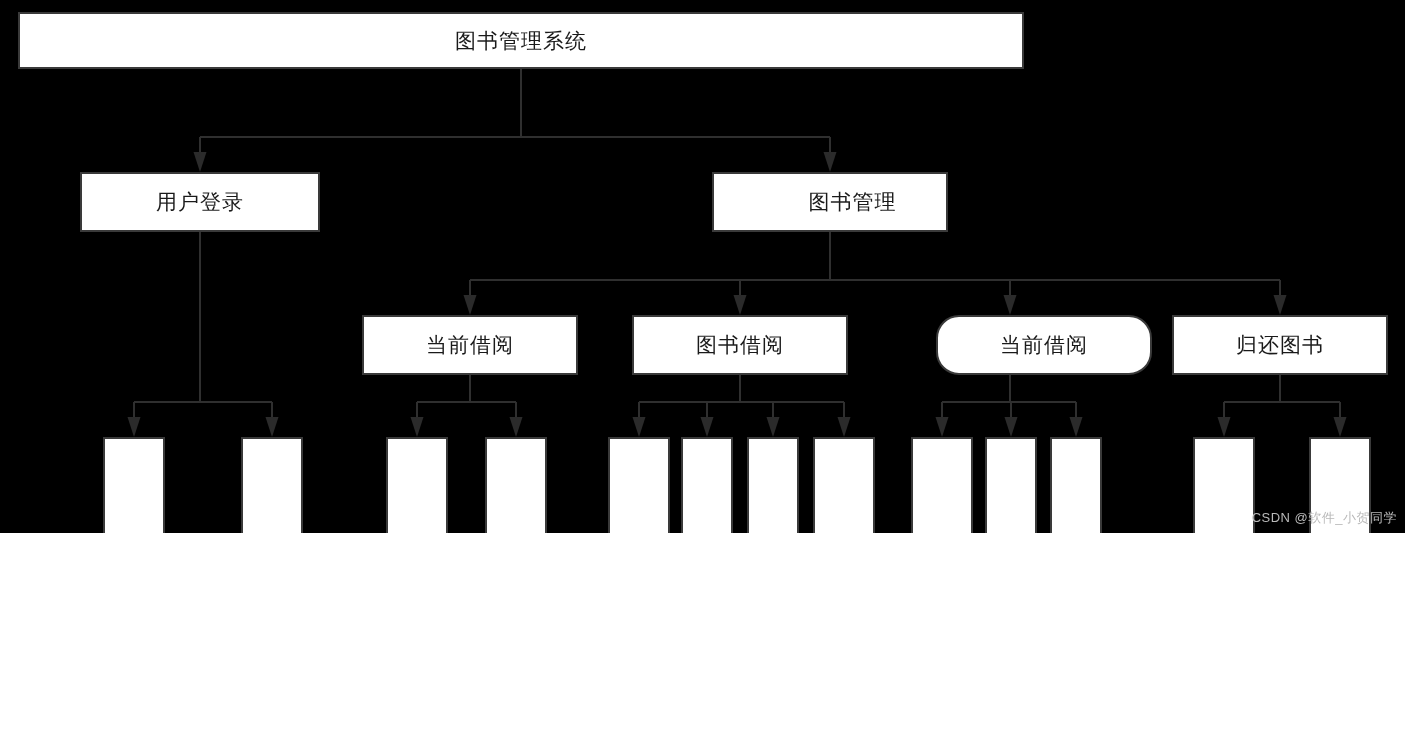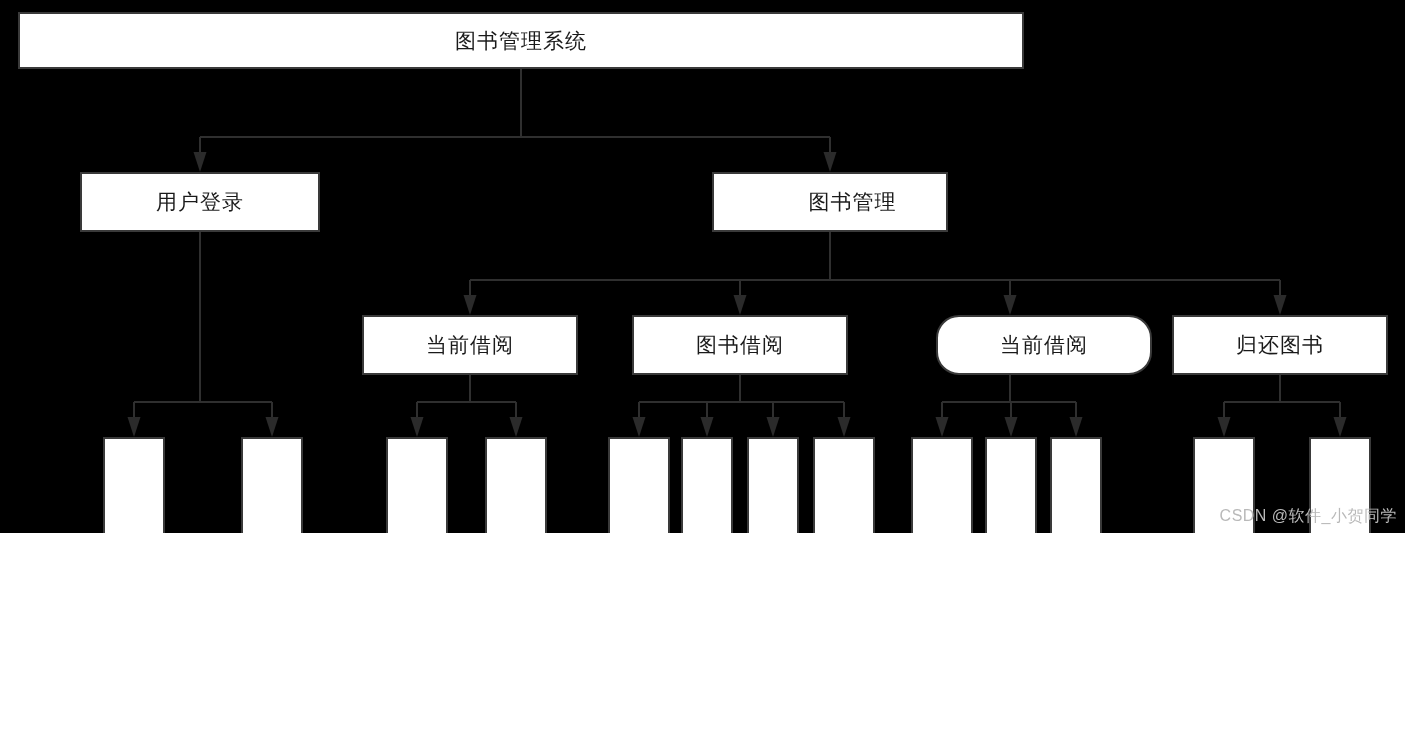--- a/index.html
+++ b/index.html
@@ -56,21 +56,21 @@
   .node.vert > span {
     writing-mode: vertical-rl;
     text-orientation: upright;
     display: block;
     white-space: nowrap;
   }
   .watermark {
     position: absolute;
     right: 8px;
     bottom: 6px;
-    font-size: 16px;
+    font-size: 13px;
     color: #b9b9b9;
     letter-spacing: 0.5px;
     white-space: nowrap;
     user-select: none;
   }
 </style>
 </head>
 <body>
 
 <div id="canvas">

